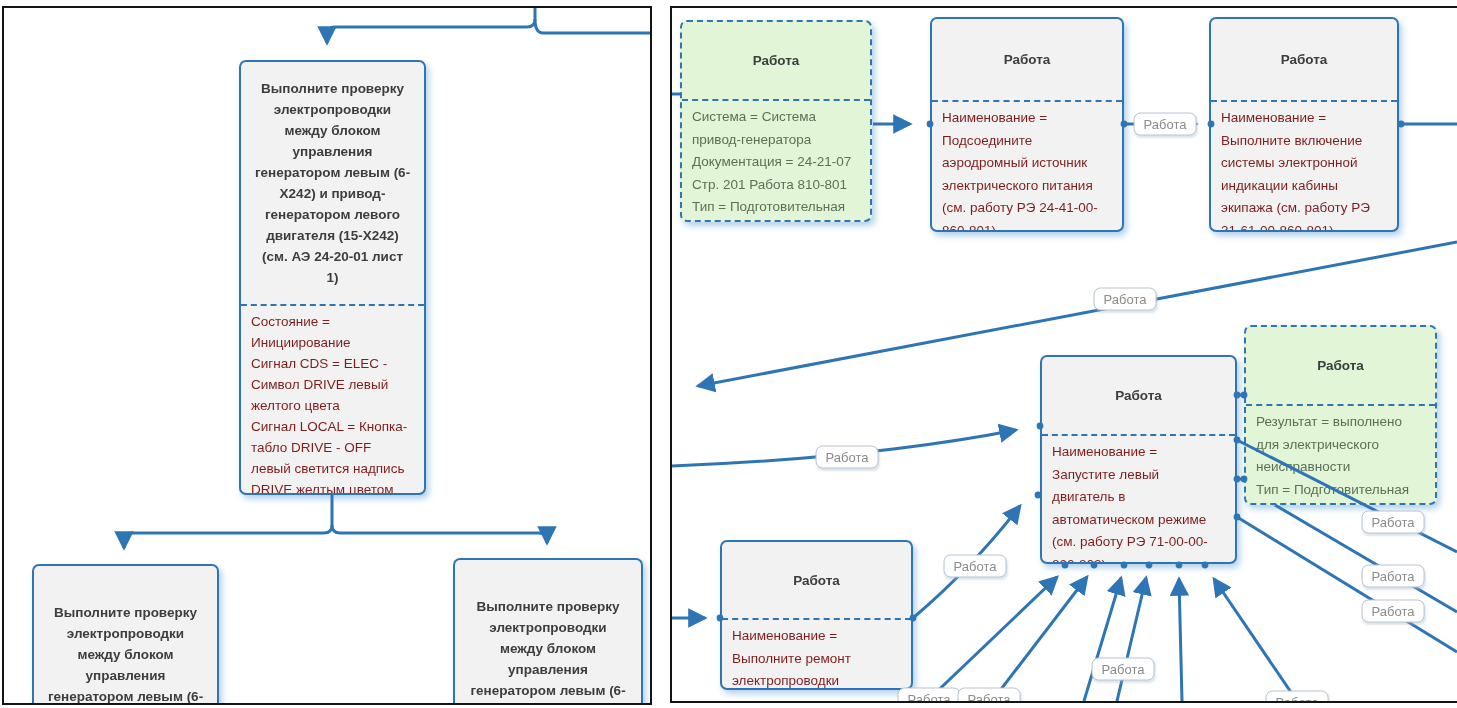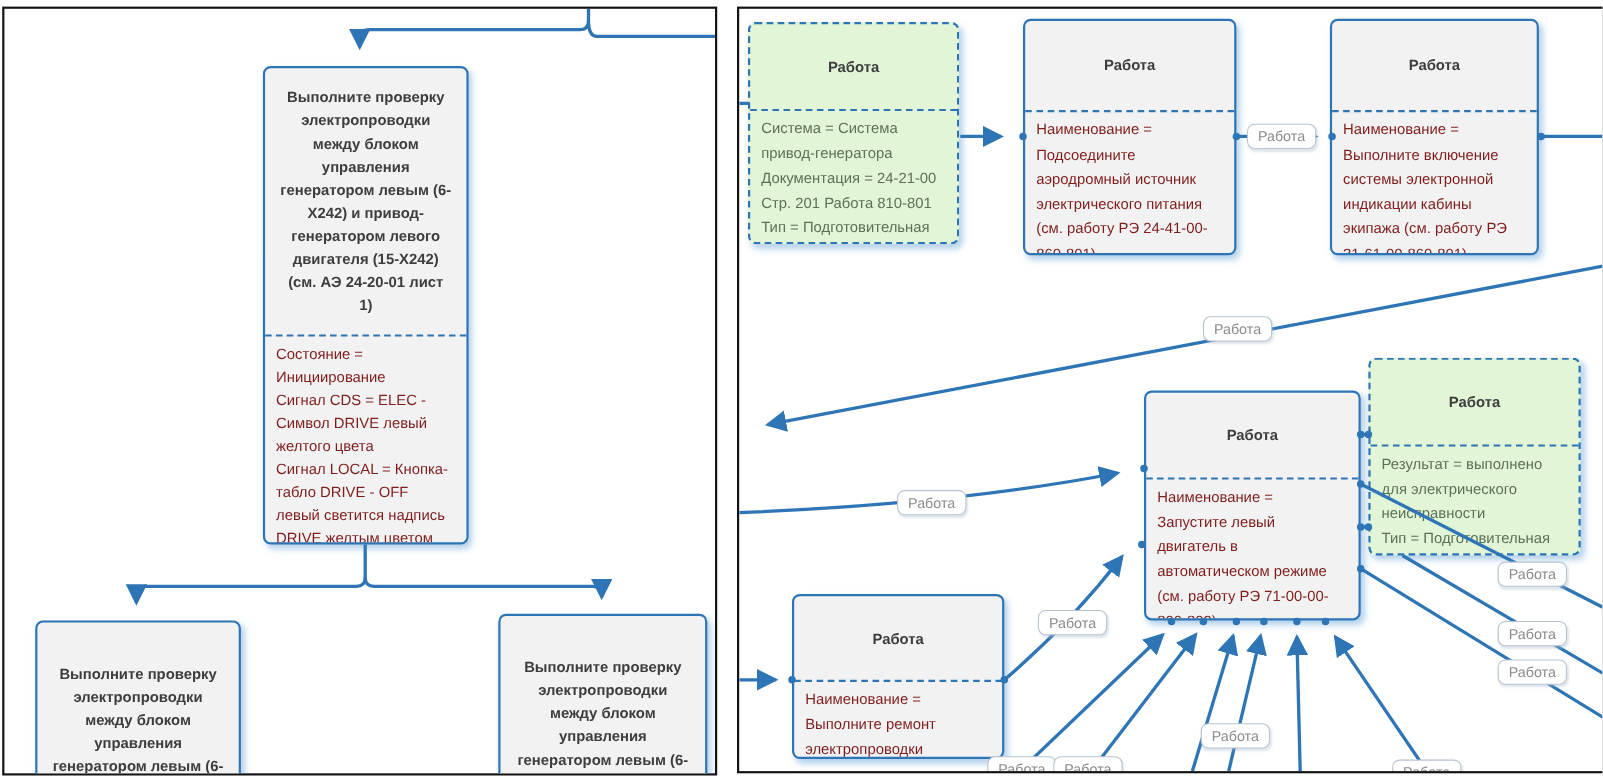--- a/index.html
+++ b/index.html
@@ -86,21 +86,21 @@
       <path class="wire" d="M328,517 Q328,525 336,525 L535,525 Q543,525 543,533 L543,535" marker-end="url(#ahL)"></path>
     </svg>
   </section>
 
   <section class="panel" id="panelR">
 
     <div class="node green with-divider" style="left:8px;top:12px;width:192px;height:202px;">
       <div class="node-title" style="height:79px;">Работа</div>
       <div class="node-body">Система = Система
 привод-генератора
-Документация = 24-21-00
+Документация = 24-21-07
 Стр. 201 Работа 810-801
 Тип = Подготовительная</div>
     </div>
 
     <div class="node with-divider" style="left:258px;top:9px;width:194px;height:215px;">
       <div class="node-title" style="height:83px;">Работа</div>
       <div class="node-body">Наименование =
 Подсоедините
 аэродромный источник
 электрического питания

